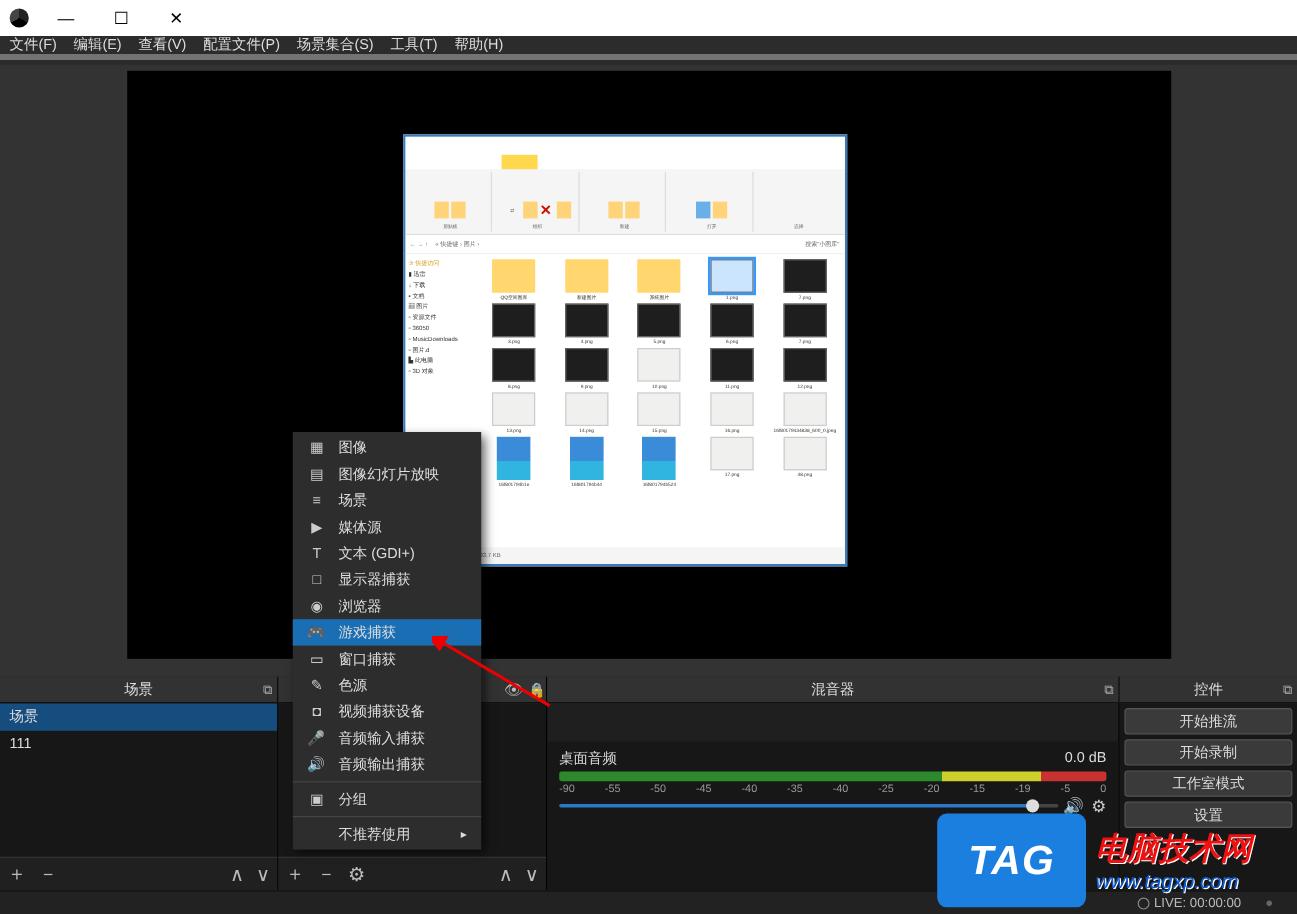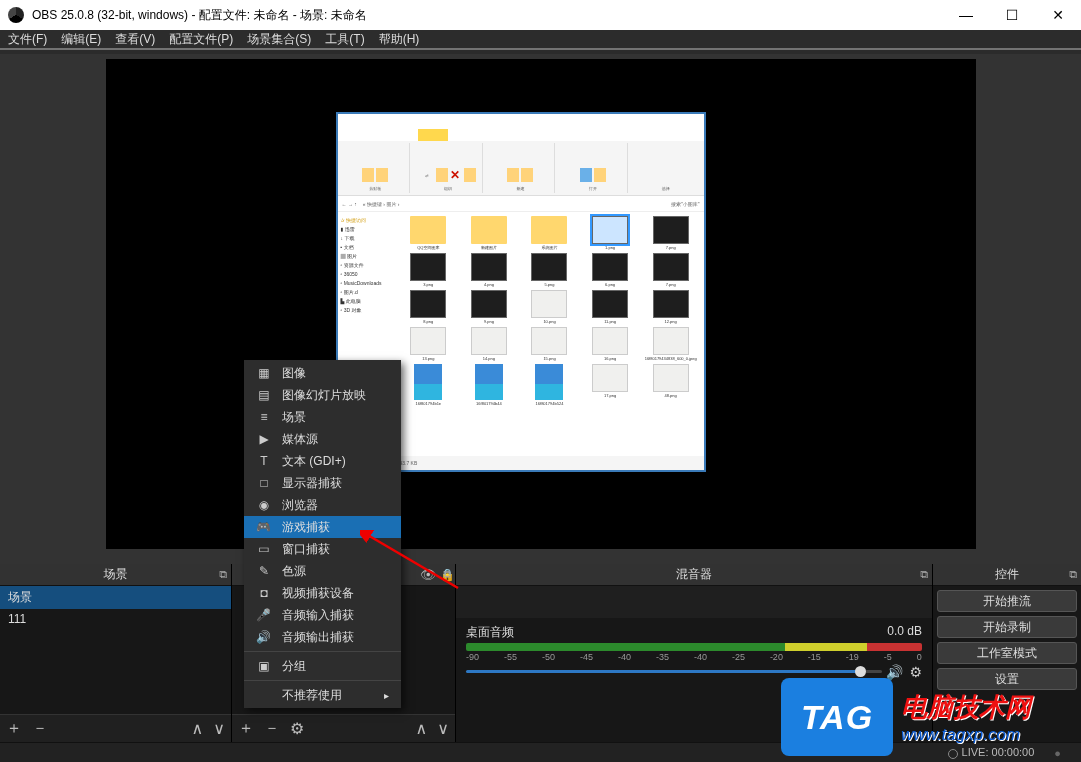--- a/index.html
+++ b/index.html
@@ -5,21 +5,21 @@
 * { margin:0; padding:0; box-sizing:border-box; font-family:"Microsoft YaHei","Segoe UI",sans-serif; user-select:none; }
 body { width:1081px; height:762px; background:#2b2b2b; overflow:hidden; position:relative; }
 
 
 .titlebar { height:30px; background:#fff; display:flex; align-items:center; color:#000; font-size:12px; }
 .titlebar .logo { width:16px; height:16px; margin:0 8px; border-radius:50%; background:conic-gradient(#222 0 120deg,#000 120deg 240deg,#444 240deg 360deg); }
 .titlebar .title { flex:1; }
 .titlebar .win-btn { width:46px; height:30px; display:flex; align-items:center; justify-content:center; font-size:14px; }
 
 
-.menubar { height:20px; background:#2c2c2c; display:flex; align-items:center; padding:0 8px; gap:14px; color:#ddd; font-size:12px; border-bottom:2px solid #737373; }
+.menubar { height:20px; background:#2c2c2c; display:flex; align-items:center; padding:0 8px; gap:14px; color:#ddd; font-size:12px; border-bottom:5px solid #737373; }
 .menubar span { cursor:pointer; }
 
 
 .preview { position:absolute; top:54px; left:0; right:0; height:510px; background:#333; display:flex; align-items:flex-start; justify-content:center; padding-top:5px; }
 .preview .canvas { width:870px; height:490px; background:#000; position:relative; overflow:hidden; }
 .preview .capture { position:absolute; top:53px; left:230px; width:370px; height:360px; background:#fff; border:2px solid #3a7ab8; }
 .capture .cap-top { height:15px; background:#fff; }
 .capture .cap-tab { height:12px; background:#fff; display:flex; }
 .capture .cap-tab .ytab { width:30px; height:12px; background:#ffd84d; margin-left:80px; }
 .capture .cap-ribbon { height:55px; background:#f5f5f5; border-bottom:1px solid #ddd; display:flex; padding:2px 4px; gap:4px; }
@@ -84,31 +84,30 @@
 .ctx .mi .mic { width:16px; text-align:center; font-size:12px; color:#ccc; }
 .ctx .mi.hi { background:#1a6fb4; }
 .ctx .sep { height:1px; background:#444; margin:3px 0; }
 .ctx .mi.sub::after { content:"▸"; margin-left:auto; font-size:10px; }
 
 
 .arrow { position:absolute; top:530px; left:360px; width:100px; height:60px; z-index:70; pointer-events:none; }
 
 
 .tag-badge { position:absolute; right:0; bottom:0; width:300px; height:90px; z-index:100; display:flex; align-items:center; pointer-events:none; }
-.tag-badge .box { width:112px; height:78px; background:#1b7fe0; border-radius:8px; display:flex; align-items:center; justify-content:center; color:#fff; font-weight:900; font-size:34px; letter-spacing:1px; font-style:italic; }
+.tag-badge .box { width:124px; height:78px; background:#1b7fe0; border-radius:8px; display:flex; align-items:center; justify-content:center; color:#fff; font-weight:900; font-size:34px; letter-spacing:1px; font-style:italic; }
 .tag-badge .txt { margin-left:8px; }
 .tag-badge .txt .t1 { color:#e11; font-size:26px; font-weight:bold; font-style:italic; text-shadow:1px 1px 0 #fff;font-family:Liberation Serif, serif; }
 .tag-badge .txt .t2 { color:#0a5bd6; font-size:17px; font-style:italic; text-shadow:1px 1px 0 #fff; }
 </style>
 </head>
 <body>
 
 <div class="titlebar">
   <div class="logo"></div>
-  <div class="title">OBS 25.0.8 (32-bit, windows) - 配置文件: 未命名 - 场景: 未命名</div>
   <div class="win-btn">—</div>
   <div class="win-btn">☐</div>
   <div class="win-btn">✕</div>
 </div>
 
 <div class="menubar">
   <span>文件(F)</span>
   <span>编辑(E)</span>
   <span>查看(V)</span>
   <span>配置文件(P)</span>

